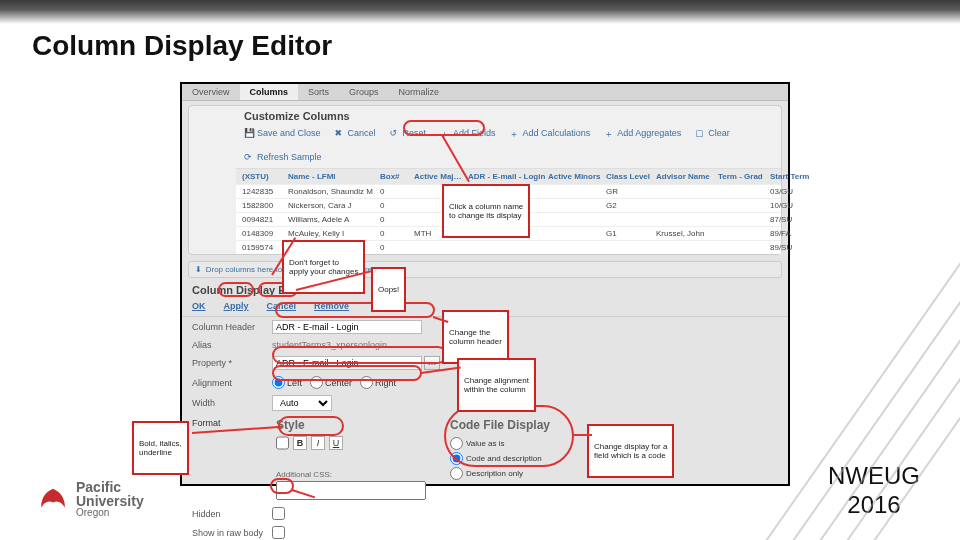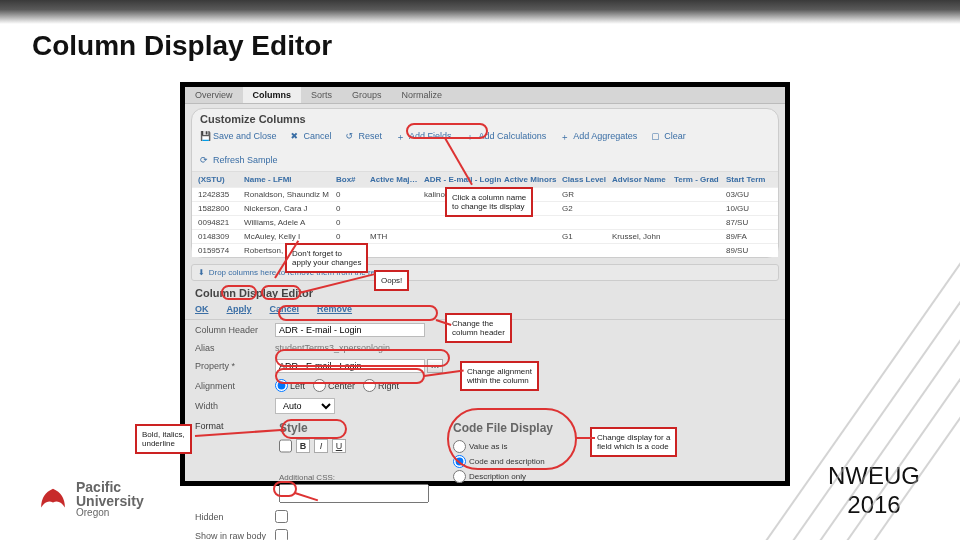--- a/index.html
+++ b/index.html
@@ -29,35 +29,36 @@
   .brand svg { width: 34px; height: 34px; }
   .brand-text { font-size: 14px; color: #666; line-height: 1; }
   .brand-text .b1 { font-weight: bold; }
   .brand-text .b3 { font-size: 10px; }
 
   .editor-frame {
     position: absolute;
     top: 82px; left: 180px;
     width: 610px; height: 404px;
     background: #e4e4e4;
-    border: 5px solid #000000;
+    border: 2px solid #000000;
     font-size: 9px;
     color: #333;
   }
 
   
   .tabs { display: flex; background: #d6d6d6; border-bottom: 1px solid #bbb; }
   .tabs .tab { padding: 3px 10px; color: #555; cursor: pointer; }
   .tabs .tab.active { background: #eee; color: #111; font-weight: bold; }
 
   .card {
     margin: 4px 6px 6px 6px;
     background: #f0f0f0;
     border: 1px solid #ccc;
-    border-radius: 12px;
+    border-radius: 4px;
+    padding-left: 47px;
   }
   .card-title {
     font-size: 11px; font-weight: bold; color: #444;
     padding: 4px 8px 2px 8px;
   }
 
   .toolbar {
     display: flex; gap: 14px; align-items: center;
     padding: 4px 8px 6px 8px;
     border-bottom: 1px solid #ddd;
@@ -146,21 +147,21 @@
     position: absolute;
     height: 2px;
     background: #d33;
     transform-origin: left center;
     pointer-events: none;
   }
   .callout {
     position: absolute;
     border: 2px solid #c22;
     background: #fff;
-    padding: 4px 5px;
+    padding: 16px 5px;
     font-size: 8px; color: #222;
     line-height: 1.15;
     max-width: 110px;
     pointer-events: none;
   }
 
   .diag-lines {
     position: absolute; right: 0; bottom: 0;
     width: 210px; height: 280px;
     overflow: hidden; pointer-events: none;

